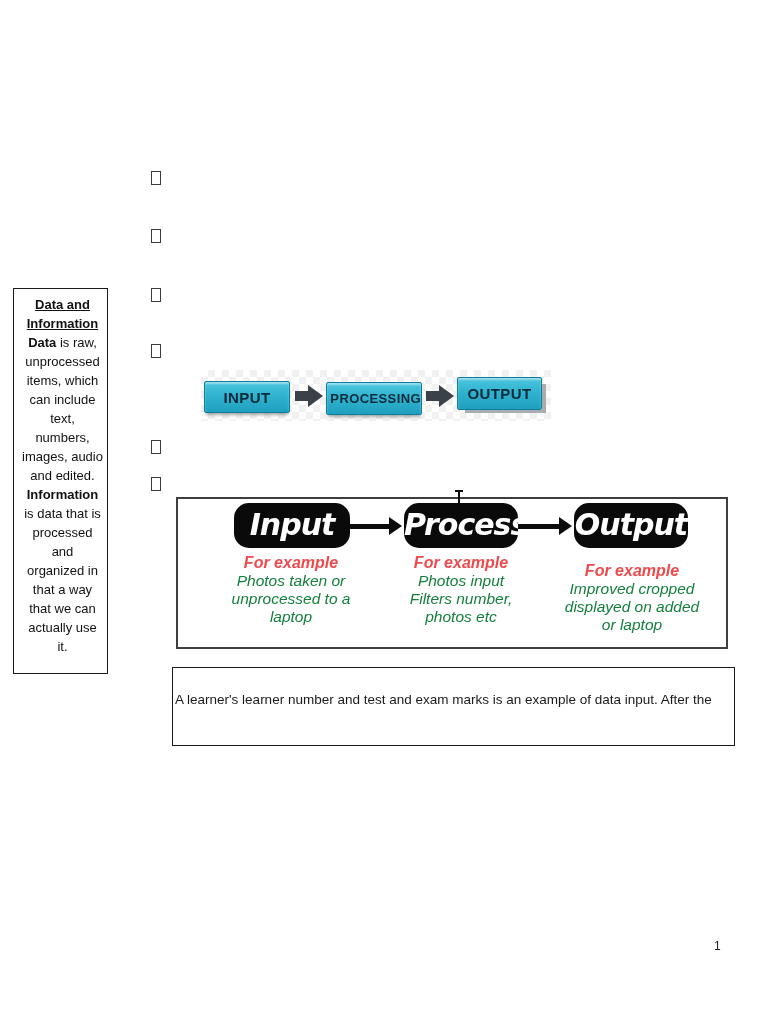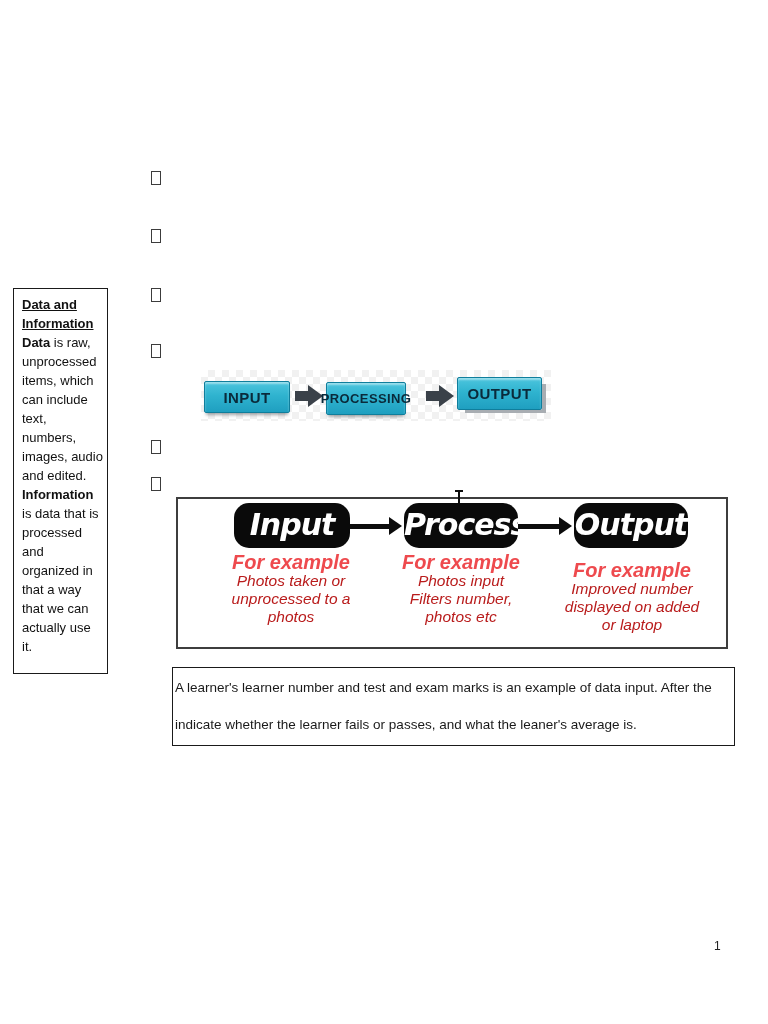--- a/index.html
+++ b/index.html
@@ -12,21 +12,21 @@
   
   .bullet-tofu{
     width:8px;height:12px;border:1.6px solid #3c3c3c;background:#fff;
   }
 
   
   .sidebar-box{
     left:13px;top:288px;width:95px;height:386px;box-sizing:border-box;
     border:1.6px solid #1a1a1a;background:#fff;
     padding:6px 4px 4px 8px;
-    font-size:13px;line-height:19px;color:#111;
+    font-size:13px;line-height:19px;color:#111;text-align:center;
   }
   .sb-head{display:block;font-weight:bold;text-decoration:underline;}
   .sb-bold{font-weight:bold;margin-top:48px;}
 
   
   .checker{
     left:201px;top:370px;width:350px;height:51px;
     background-image:
       linear-gradient(45deg,#f1f1f1 25%,transparent 25%,transparent 75%,#f1f1f1 75%),
       linear-gradient(45deg,#f1f1f1 25%,transparent 25%,transparent 75%,#f1f1f1 75%);
@@ -63,28 +63,28 @@
     width:0;height:0;border-left:13px solid #0c0c0c;
     border-top:9px solid transparent;border-bottom:9px solid transparent;
   }
   .tick{
     position:absolute;width:2px;height:11px;background:#0c0c0c;
   }
   .tick::before{
     content:"";position:absolute;left:-3px;top:-2px;width:8px;height:2px;background:#0c0c0c;
   }
   .ex-col{position:absolute;text-align:center;font-style:italic;}
-  .ex-head{color:#ee4a4e;font-size:20px;line-height:19px;font-weight:600;}
-  .ex-line{color:#b91c1c;font-size:15.5px;line-height:18px;font-weight:500;}
+  .ex-head{color:#ee4a4e;font-size:16px;line-height:19px;font-weight:600;}
+  .ex-line{color:#15803d;font-size:15.5px;line-height:18px;font-weight:500;}
 
   
   .note-box{
     left:172px;top:667px;width:563px;height:79px;box-sizing:border-box;
     border:1.6px solid #1a1a1a;background:#fff;
-    padding:1px 3px 0 2px;font-size:13.5px;color:#1a1a1a;
+    padding:13px 3px 0 2px;font-size:13.5px;color:#1a1a1a;
   }
   .note-line{line-height:37px;white-space:nowrap;}
 
   .page-num{left:714px;top:939px;font-size:12px;color:#222;}
 </style>
 </head>
 <body>
 
 <div class="abs bullet-tofu" style="left:151px;top:171px;"></div>
 <div class="abs bullet-tofu" style="left:151px;top:229px;"></div>
@@ -100,21 +100,21 @@
 </div>
 
 <div class="abs checker"></div>
 <div class="abs cyan-btn" style="left:204px;top:381px;width:86px;height:32px;font-size:15px;">
   <span>INPUT</span>
 </div>
 <div class="abs block-arrow" style="left:295px;top:385px;">
   <div class="shaft"></div>
   <div class="head"></div>
 </div>
-<div class="abs cyan-btn" style="left:326px;top:382px;width:80px;height:33px;font-size:13px;">
+<div class="abs cyan-btn" style="left:326px;top:382px;width:96px;height:33px;font-size:13px;justify-content:flex-end;">
   <span>PROCESSING</span>
 </div>
 <div class="abs block-arrow" style="left:426px;top:385px;">
   <div class="shaft"></div>
   <div class="head"></div>
 </div>
 <div class="abs cyan-btn" style="left:457px;top:377px;width:85px;height:33px;font-size:15px;box-shadow:inset 0 2px 2px rgba(255,255,255,.45), 6px 5px 0 -2px #a8adb2;">
   <span>OUTPUT</span>
 </div>
 
@@ -130,34 +130,33 @@
   <div class="d-arrow" style="left:340px;top:18px;width:54px;">
     <div class="shaft"></div>
     <div class="head"></div>
   </div>
   <div class="pill" style="left:396px;top:4px;width:114px;">Output</div>
 
   <div class="ex-col" style="left:33px;top:54px;width:160px;">
     <div class="ex-head">For example</div>
     <div class="ex-line">Photos taken or</div>
     <div class="ex-line">unprocessed to a</div>
-    <div class="ex-line">photos</div>
+    <div class="ex-line">laptop</div>
   </div>
   <div class="ex-col" style="left:203px;top:54px;width:160px;">
     <div class="ex-head">For example</div>
     <div class="ex-line">Photos input</div>
     <div class="ex-line">Filters number,</div>
     <div class="ex-line">photos etc</div>
   </div>
   <div class="ex-col" style="left:368px;top:62px;width:172px;">
     <div class="ex-head">For example</div>
-    <div class="ex-line">Improved number</div>
+    <div class="ex-line">Improved cropped</div>
     <div class="ex-line">displayed on added</div>
     <div class="ex-line">or laptop</div>
   </div>
 </div>
 
 <div class="abs note-box">
   <div class="note-line">A learner's learner number and test and exam marks is an example of data input. After the</div>
-  <div class="note-line">indicate whether the learner fails or passes, and what the leaner's average is.</div>
 </div>
 
 <div class="abs page-num">1</div>
 
 </body></html>

